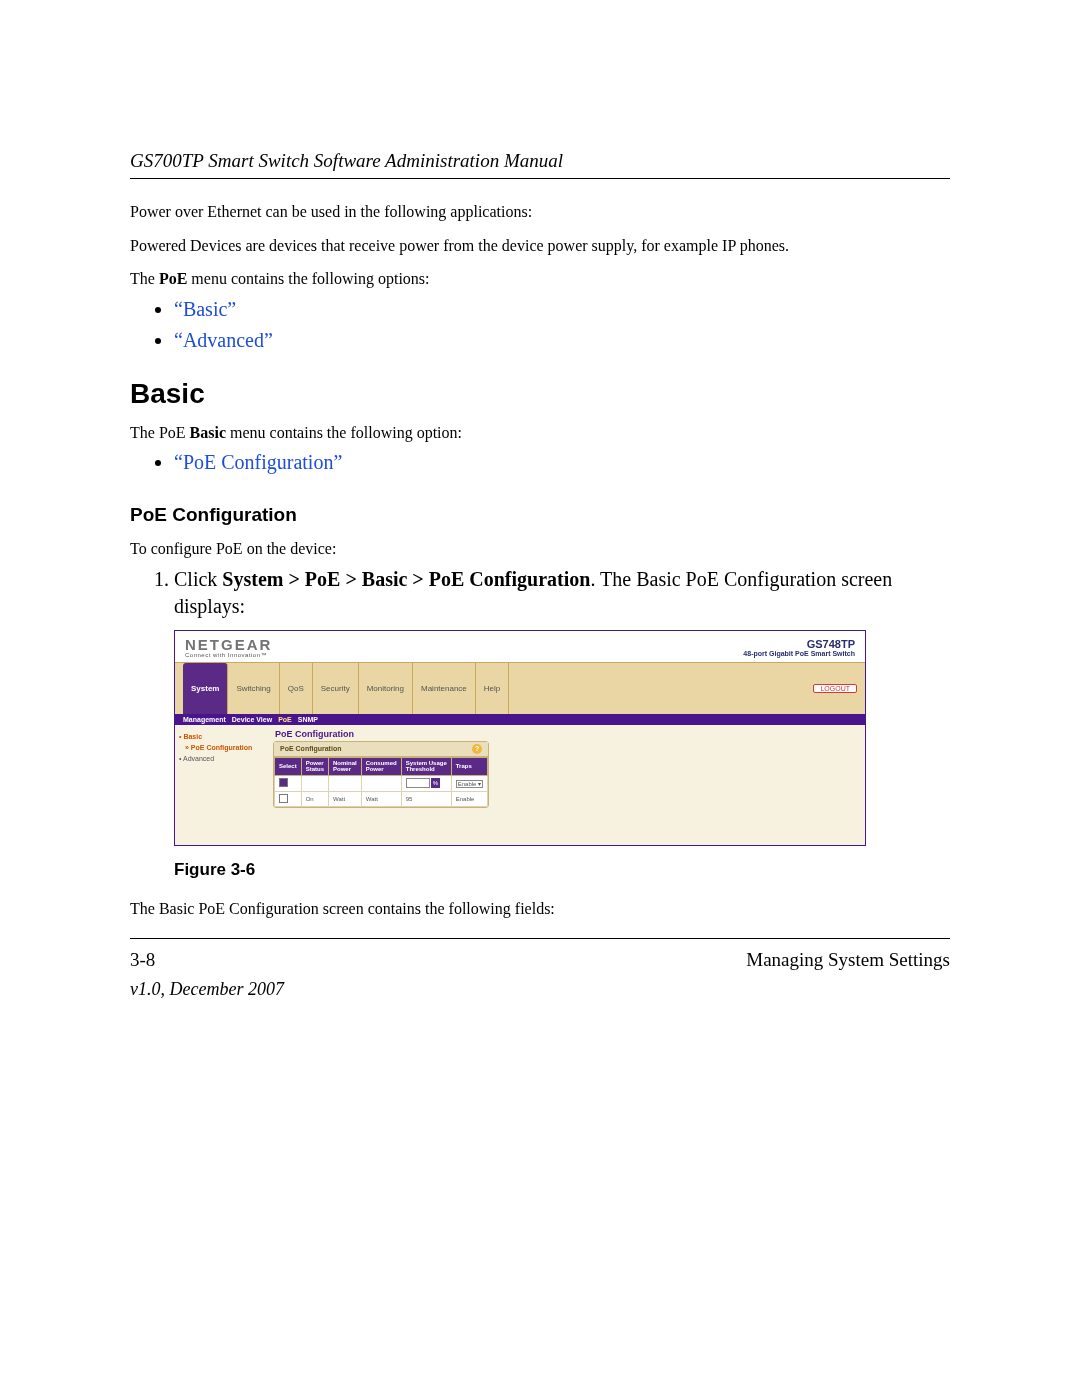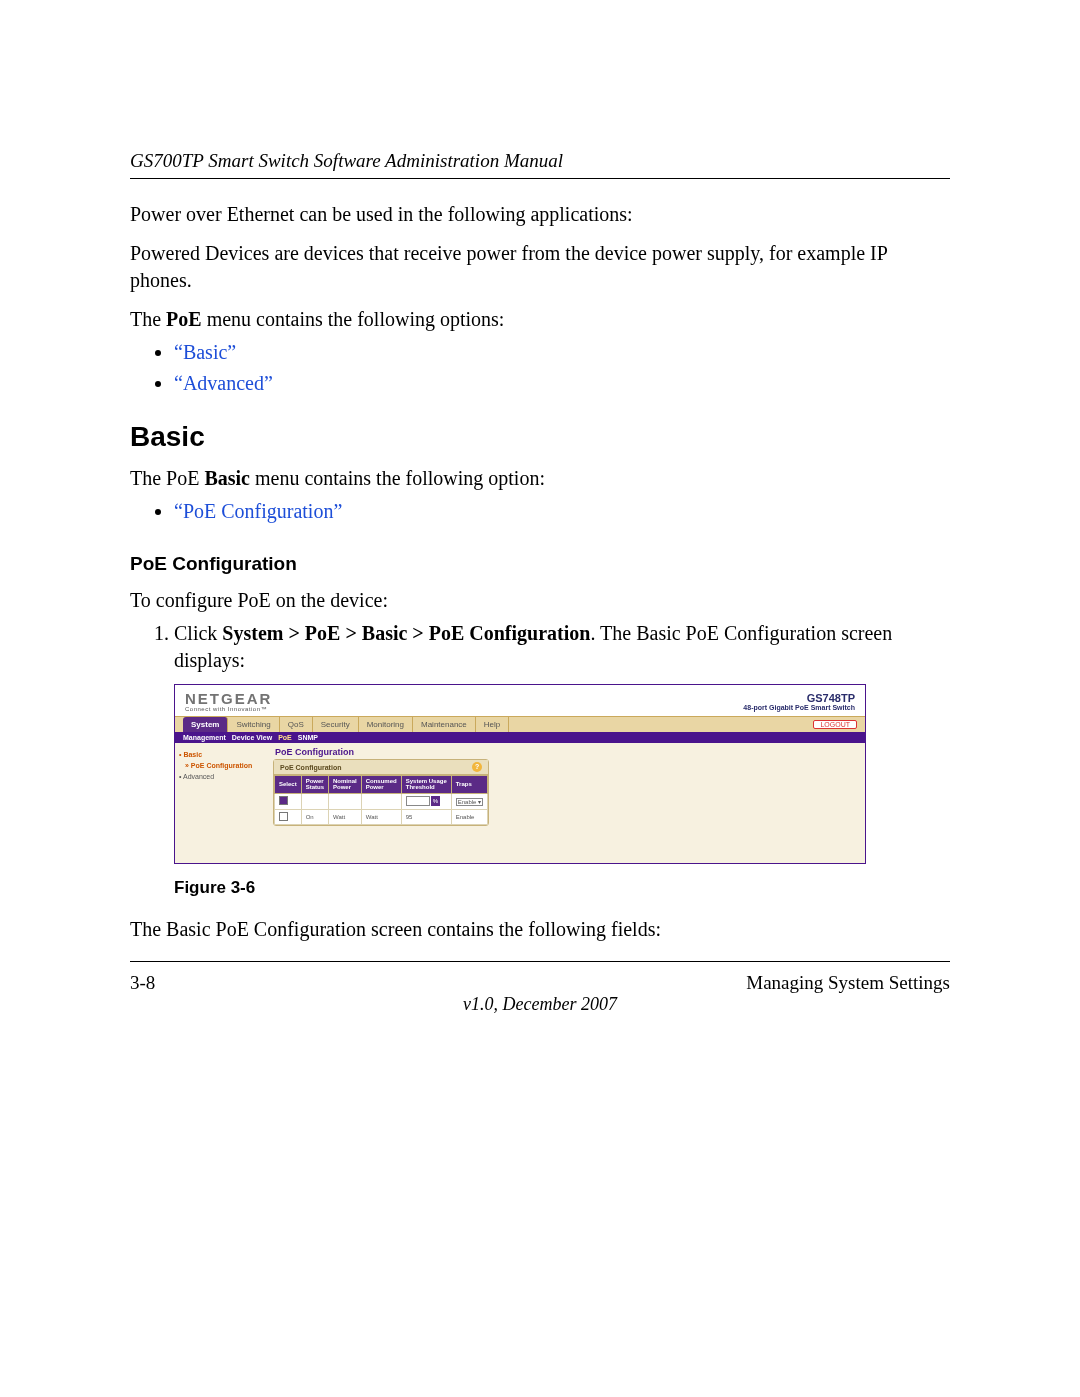--- a/index.html
+++ b/index.html
@@ -21,21 +21,21 @@
     font-style: italic;
     font-size: 19px;
     margin-bottom: 6px;
   }
   hr.thin {
     border: none;
     border-top: 1px solid #000;
     margin: 0 0 22px 0;
   }
   .body-text {
-    font-size: 20px;
+    font-size: 16px;
     line-height: 1.35;
     margin: 12px 0 6px 0;
   }
   ul.bullets {
     margin: 2px 0 6px 0;
     padding-left: 44px;
   }
   ul.bullets li {
     font-size: 20px;
     line-height: 1.35;
@@ -122,21 +122,21 @@
     justify-content: space-between;
     background: #e9d6a4;
     border-top: 1px solid #caa95c;
     padding: 0 8px;
   }
   .tabs {
     display: flex;
     gap: 0;
   }
   .tab {
-    padding: 3px 8px;
+    padding: 21px 8px;
     font-size: 8px;
     color: #555;
     background: #e9d6a4;
     border-right: 1px solid #caa95c;
   }
   .tab.active {
     background: #5b2a86;
     color: #fff;
     font-weight: bold;
     border-radius: 3px 3px 0 0;
@@ -277,23 +277,23 @@
     font-weight: bold;
     margin: 14px 0 18px 44px;
   }
   .footer {
     display: flex;
     justify-content: space-between;
     font-size: 19px;
     margin-top: 10px;
   }
   .footer-center {
-    text-align: center;
     font-style: italic;
     font-size: 18px;
+    margin-top: 8px;
   }
 </style>
 </head>
 <body>
 
 <div class="page">
   <div class="running-header">GS700TP Smart Switch Software Administration Manual</div>
   <hr class="thin">
 
   <p class="body-text">Power over Ethernet can be used in the following applications:</p>

